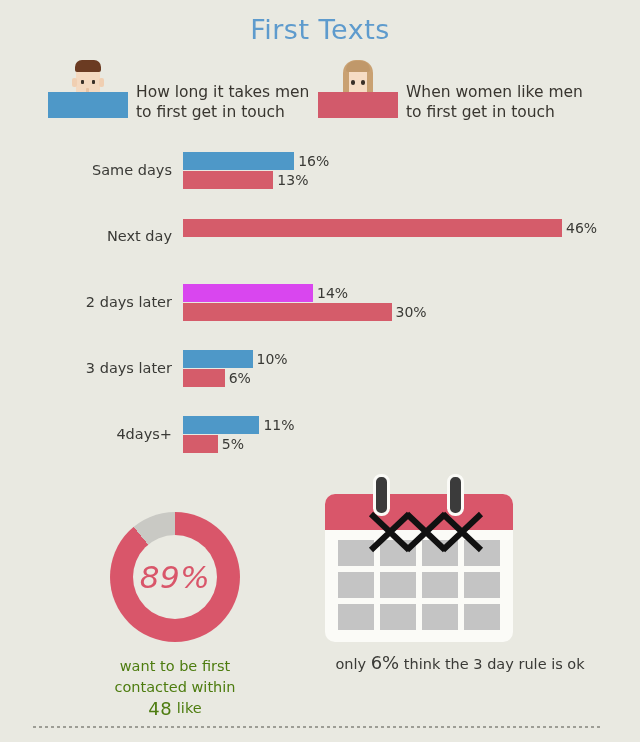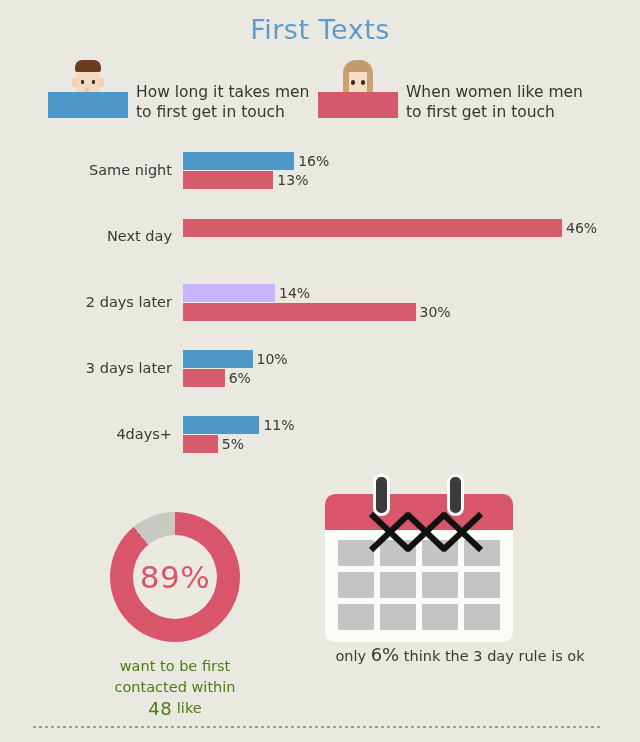--- a/index.html
+++ b/index.html
@@ -251,20 +251,21 @@
     left: 0;
     top: 0;
     width: 130px;
     height: 130px;
     display: flex;
     align-items: center;
     justify-content: center;
     font-size: 31px;
     color: #d9566a;
     letter-spacing: 0.5px;
+    font-style: italic;
   }
   .donut-caption {
     margin-top: 14px;
     text-align: center;
     font-size: 14.5px;
     line-height: 21px;
     color: #4d7c0f;
   }
   .donut-caption .hours-line {
     white-space: nowrap;
@@ -339,21 +340,21 @@
     width: 46px;
     height: 44px;
     top: 38px;
   }
   .cal-x svg { display: block; }
   .cal-x.x1 { left: 42px; }
   .cal-x.x2 { left: 78px; }
   .cal-x.x3 { left: 114px; }
 
   .calendar-caption {
-    margin-top: 2px;
+    margin-top: 10px;
     text-align: center;
     font-size: 14.5px;
     color: #3a3a36;
     white-space: nowrap;
   }
   .calendar-caption .big {
     font-size: 18px;
   }
 
   
@@ -408,45 +409,45 @@
       <div class="legend-text">
         <div>When women like men</div>
         <div>to first get in touch</div>
       </div>
     </div>
 
   </div>
 
   <div class="bars" id="bar-chart">
       <div class="bar-row" style="top: 0px;">
-        <div class="bar-label">Same night</div>
+        <div class="bar-label">Same days</div>
         <div class="bar-track">
           <div class="bar blue" style="width: 111.2px; background: rgb(78, 152, 200);">
             <span class="bar-value">16%</span>
           </div>
           <div class="bar red" style="width: 90.35px; background: rgb(213, 92, 106);">
             <span class="bar-value">13%</span>
           </div>
         </div>
       </div>
       <div class="bar-row" style="top: 66px;">
         <div class="bar-label">Next day</div>
         <div class="bar-track">
           <div class="bar red" style="width: 379px; background: rgb(213, 92, 106);">
             <span class="bar-value">46%</span>
           </div>
         </div>
       </div>
       <div class="bar-row" style="top: 132px;">
         <div class="bar-label">2 days later</div>
         <div class="bar-track">
-          <div class="bar blue" style="width: 92px; background: #c4b5fd;">
+          <div class="bar blue" style="width: 114px; background: #d946ef; padding-left: 16px;">
             <span class="bar-value">14%</span>
           </div>
-          <div class="bar red" style="width: 208.5px; background: rgb(213, 92, 106); padding-left: 24px;">
+          <div class="bar red" style="width: 208.5px; background: rgb(213, 92, 106);">
             <span class="bar-value">30%</span>
           </div>
         </div>
       </div>
       <div class="bar-row" style="top: 198px;">
         <div class="bar-label">3 days later</div>
         <div class="bar-track">
           <div class="bar blue" style="width: 69.5px; background: rgb(78, 152, 200);">
             <span class="bar-value">10%</span>
           </div>

